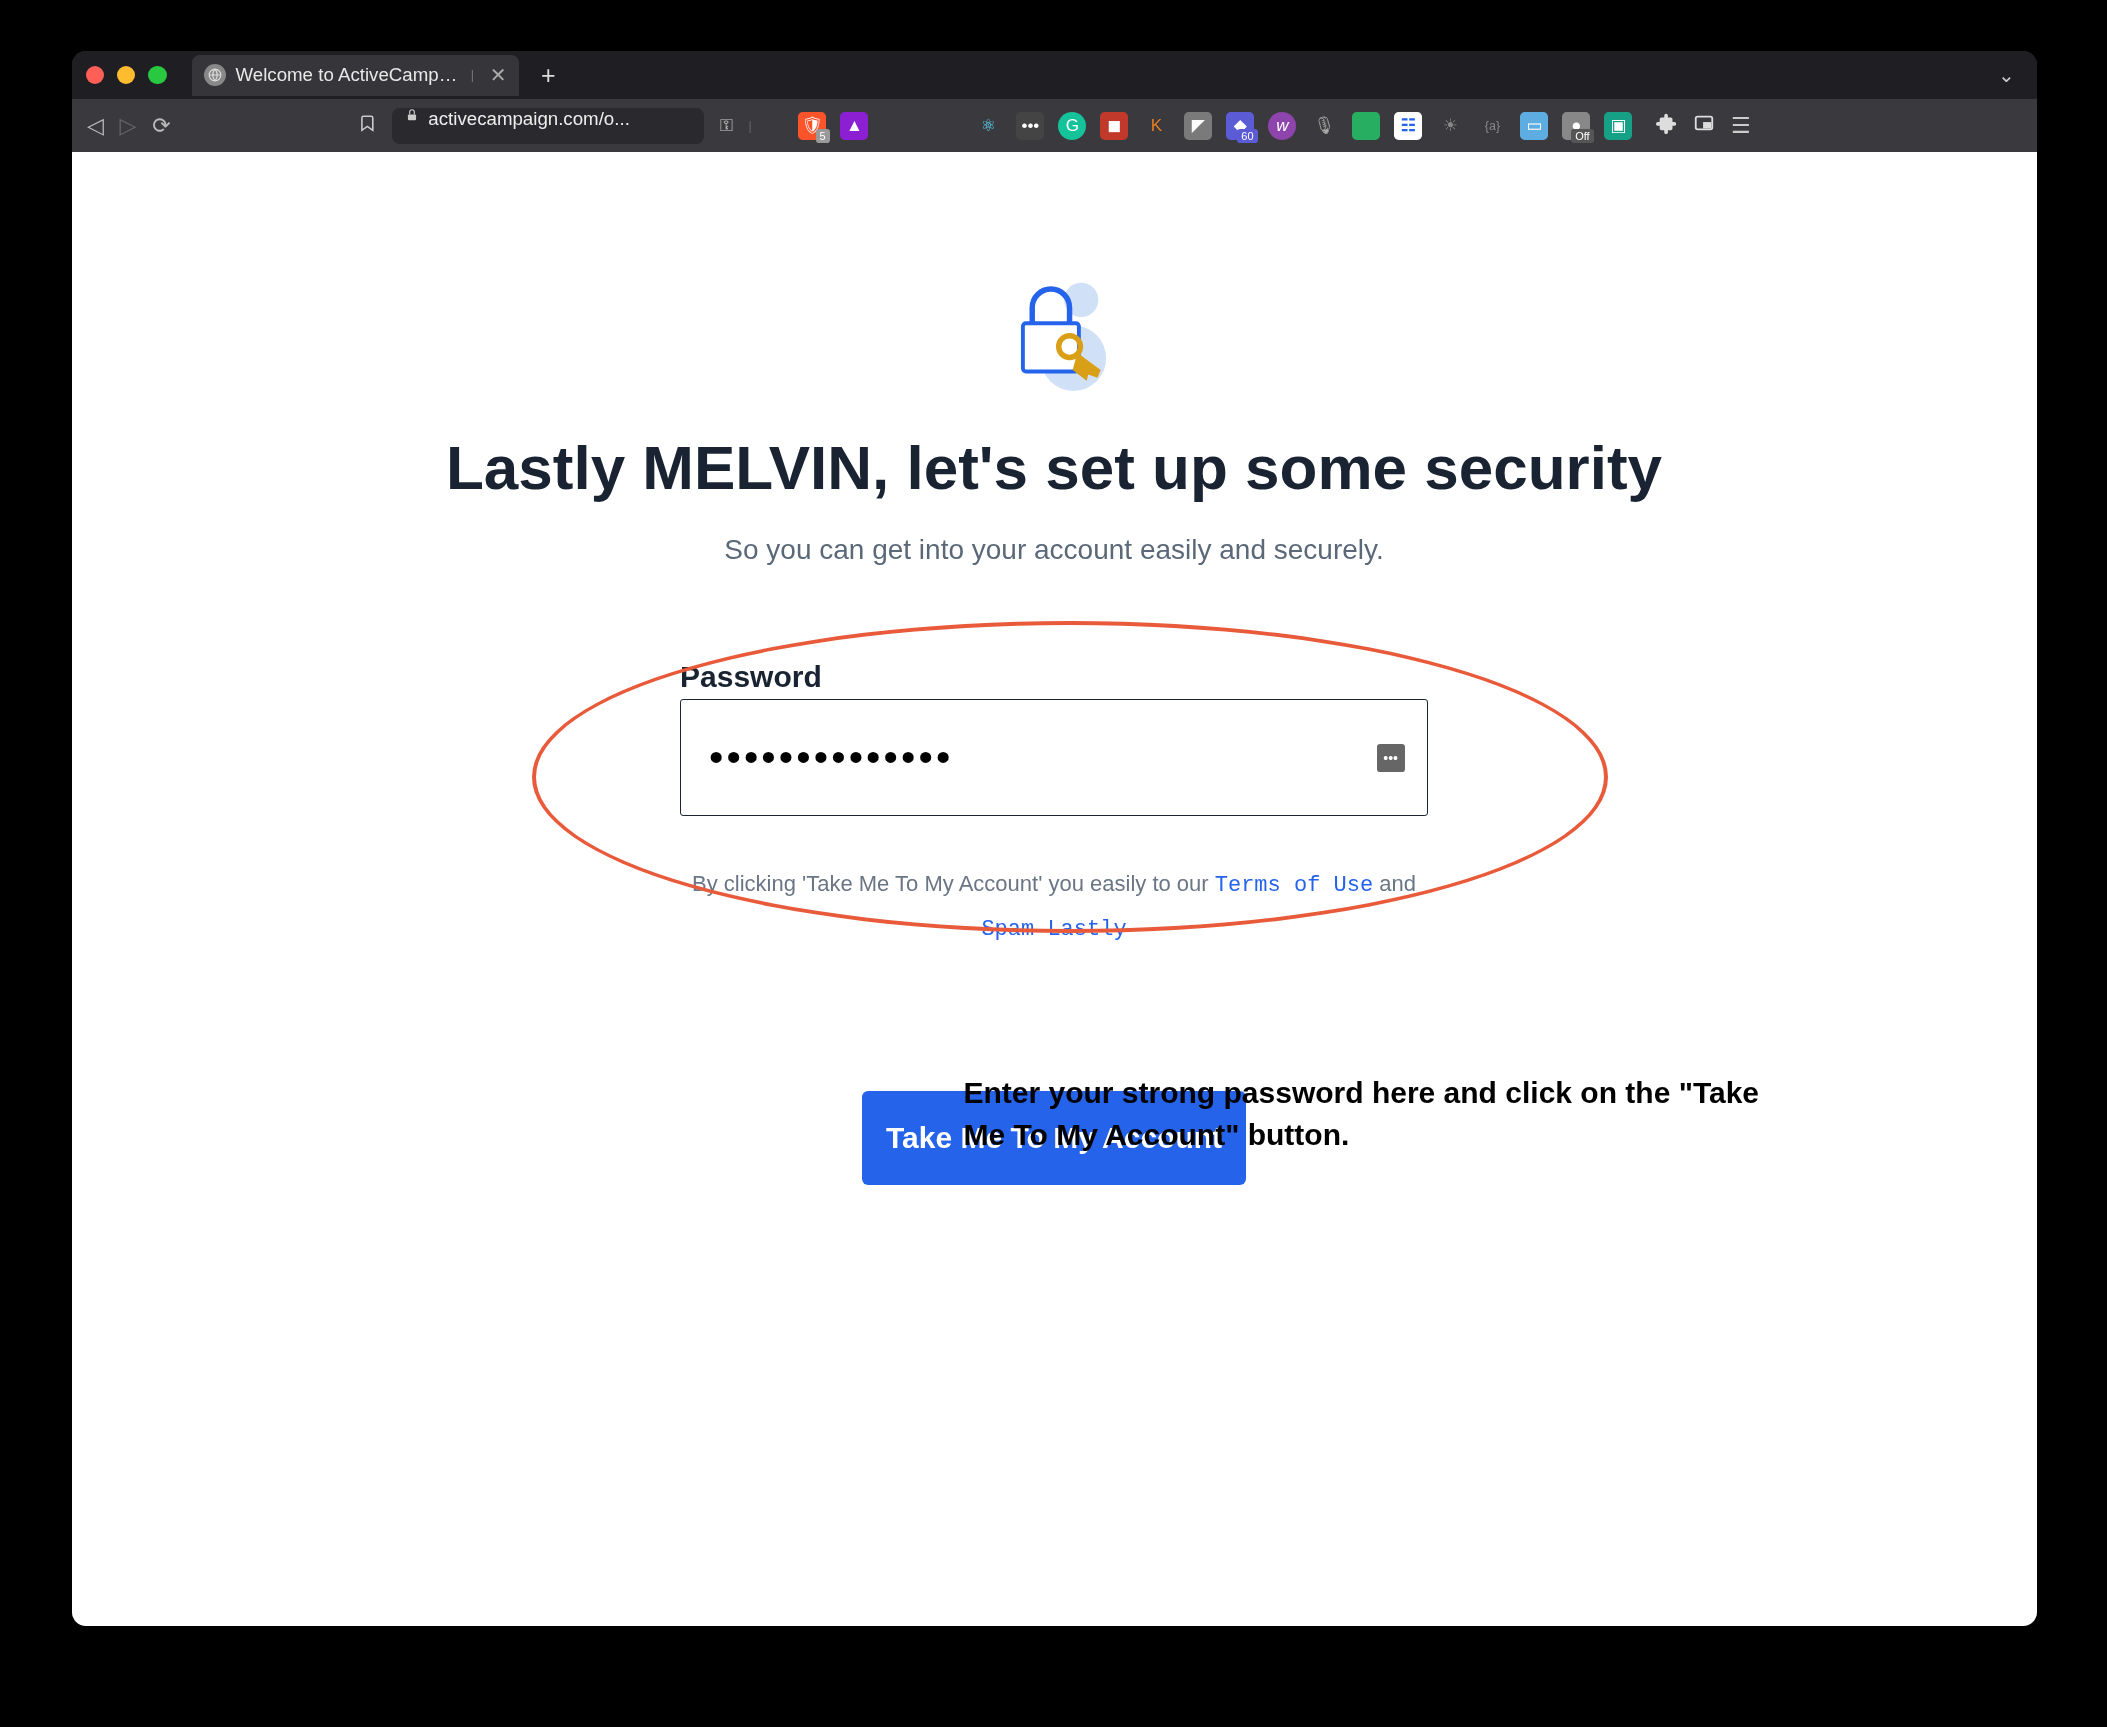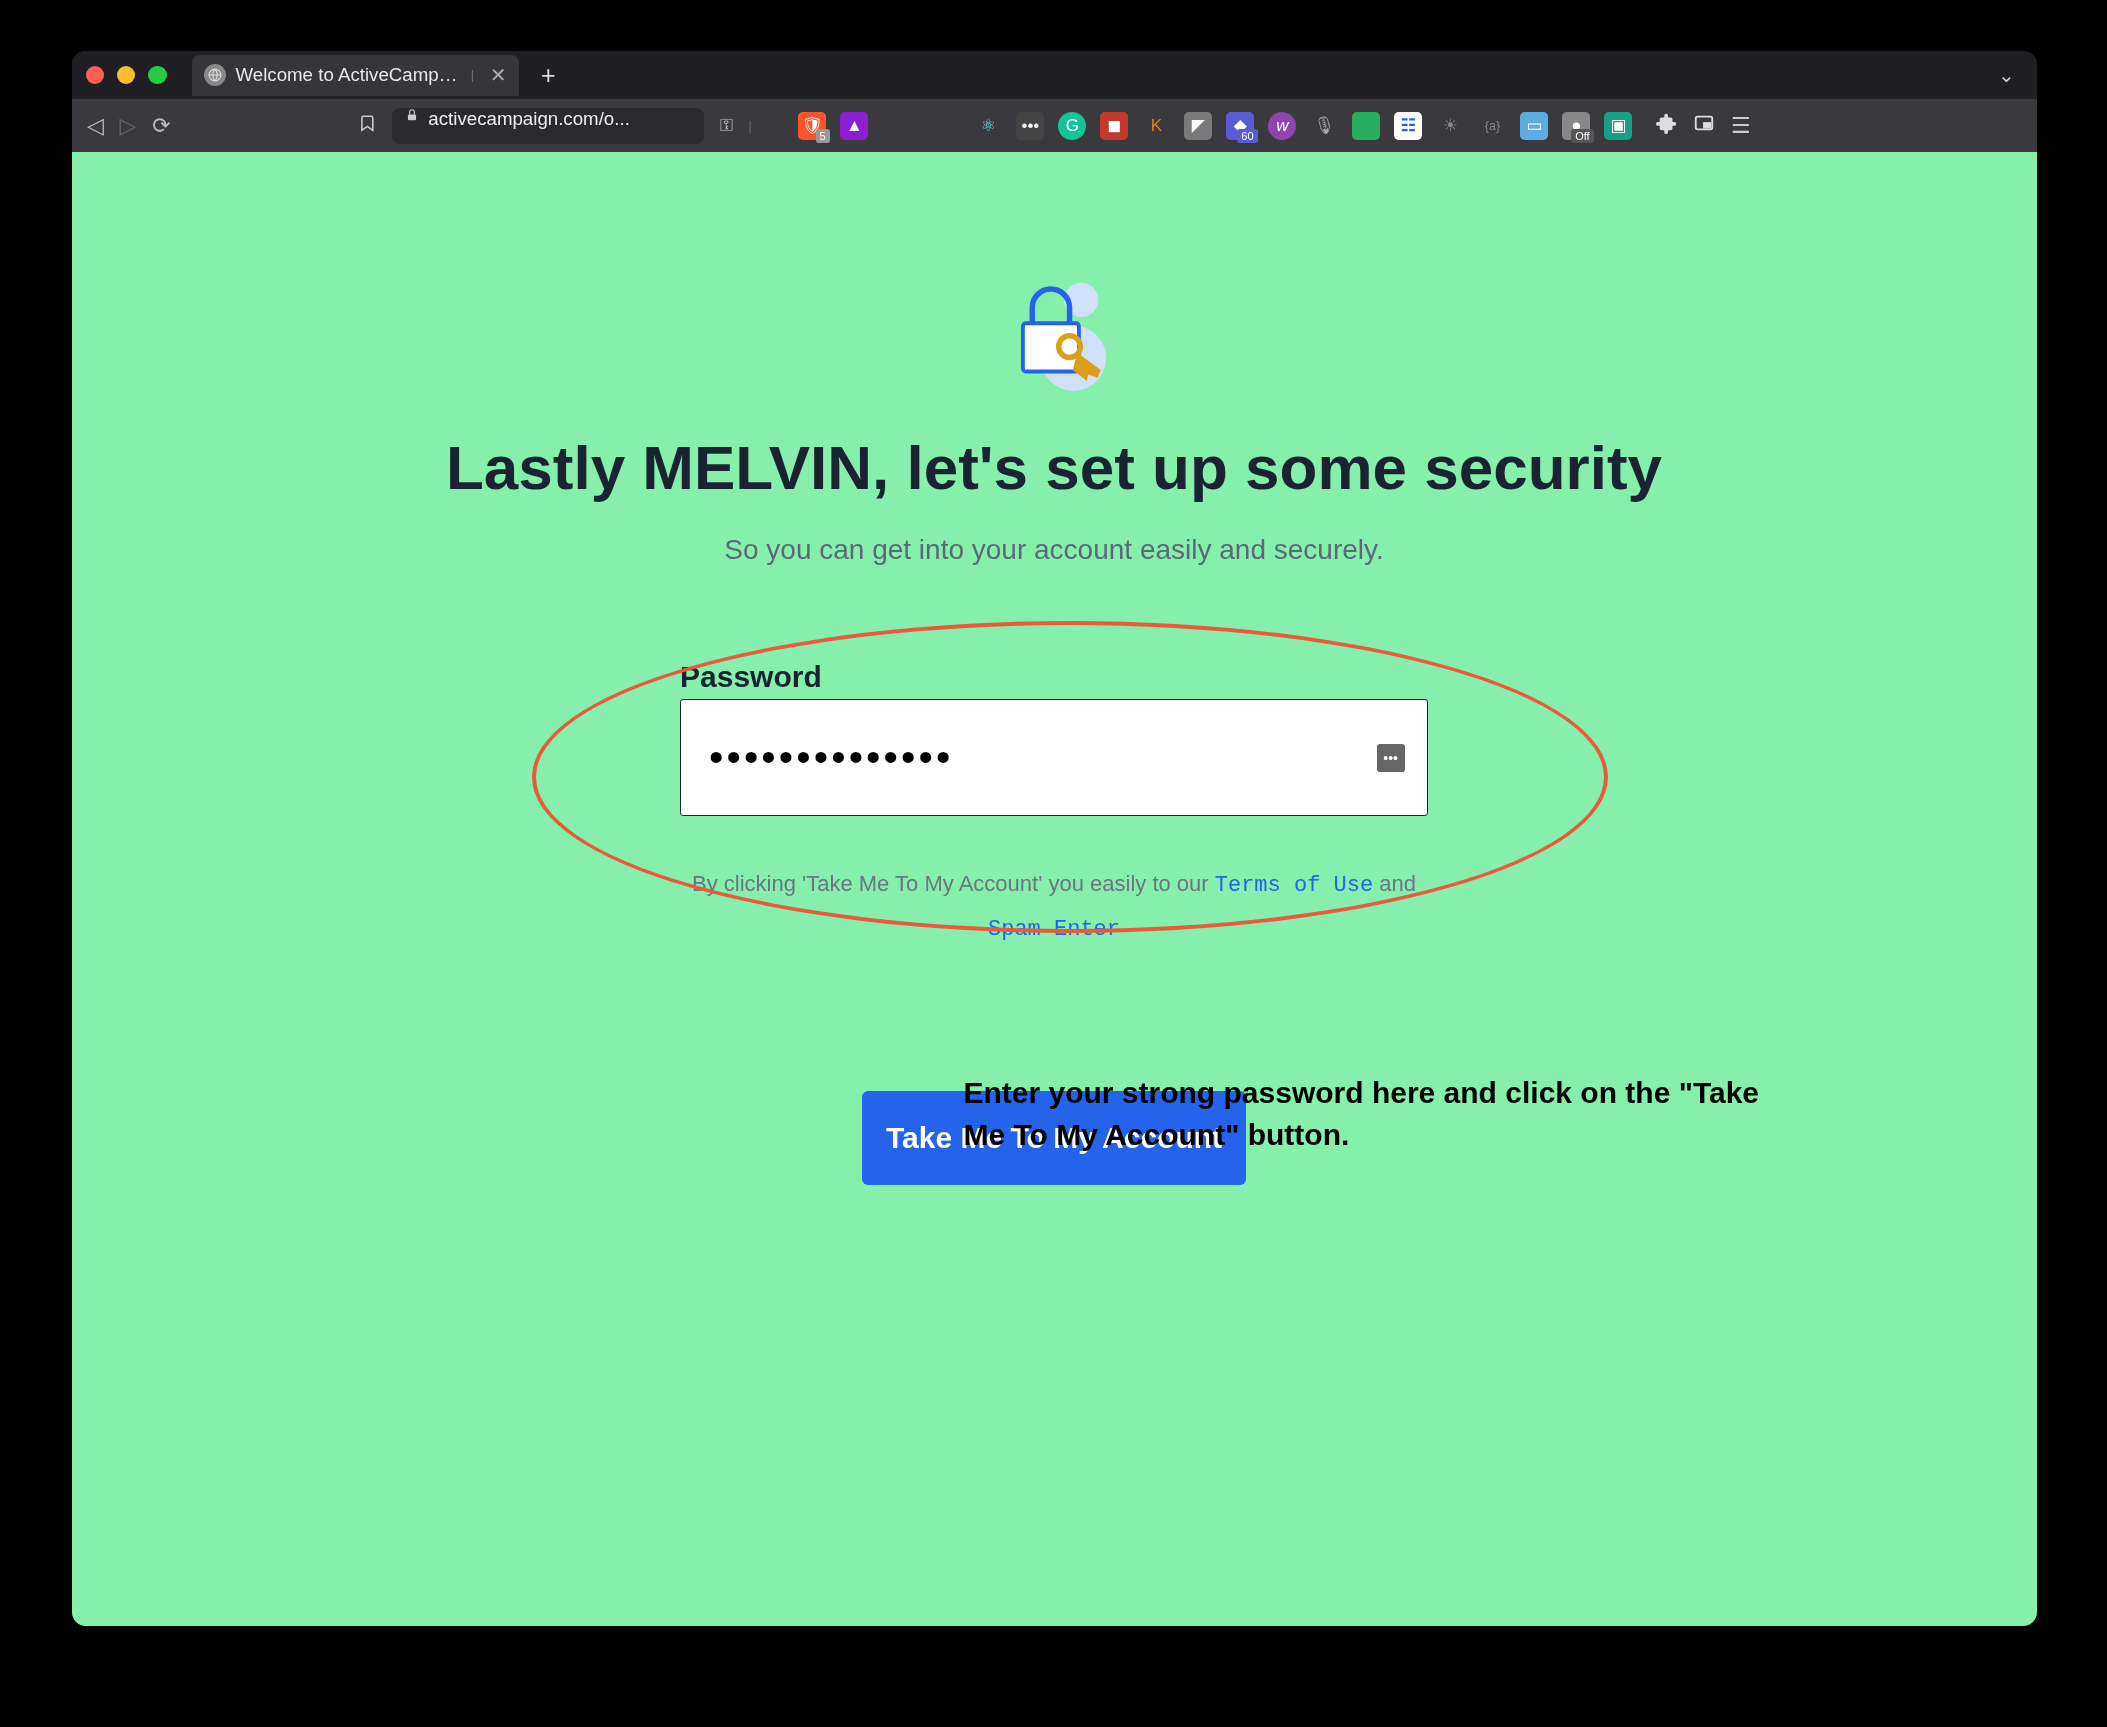--- a/index.html
+++ b/index.html
@@ -107,21 +107,21 @@
     .toolbar-right {
       display: flex;
       gap: 15.6px;
       margin-left: 7.8px;
       align-items: center;
       color: #ccc;
       font-size: 22px;
     }
     .content-area {
       flex: 1;
-      background: #86efac;
+      background: #ffffff;
       position: relative;
       overflow: hidden;
     }
     .page-center {
       display: flex;
       flex-direction: column;
       align-items: center;
       padding-top: 109px;
     }
     .lock-illustration {
@@ -324,21 +324,21 @@
       <p class="page-subheading">So you can get into your account easily and securely.</p>
 
       <div class="form-area">
         <div class="annotation-ellipse"></div>
         <label class="field-label">Password</label>
         <div class="password-input-wrap">
           <input type="text" class="password-input" value="••••••••••••••" style="">
           <span class="password-mgr-icon">•••</span>
         </div>
         <p class="terms-text">
-          <span>By clicking 'Take Me To My Account' you easily to our </span><a href="#" class="terms-link">Terms of Use</a><span> and </span><br><a href="#" class="terms-link">Spam Enter</a>
+          <span>By clicking 'Take Me To My Account' you easily to our </span><a href="#" class="terms-link">Terms of Use</a><span> and </span><br><a href="#" class="terms-link">Spam Lastly</a>
         </p>
       </div>
 
       <button class="cta-button">Take Me To My Account</button>
     </div>
 
     <div class="annotation-text">Enter your strong password here and click on the "Take Me To My Account" button.</div>
   </div>
 
 </div>

